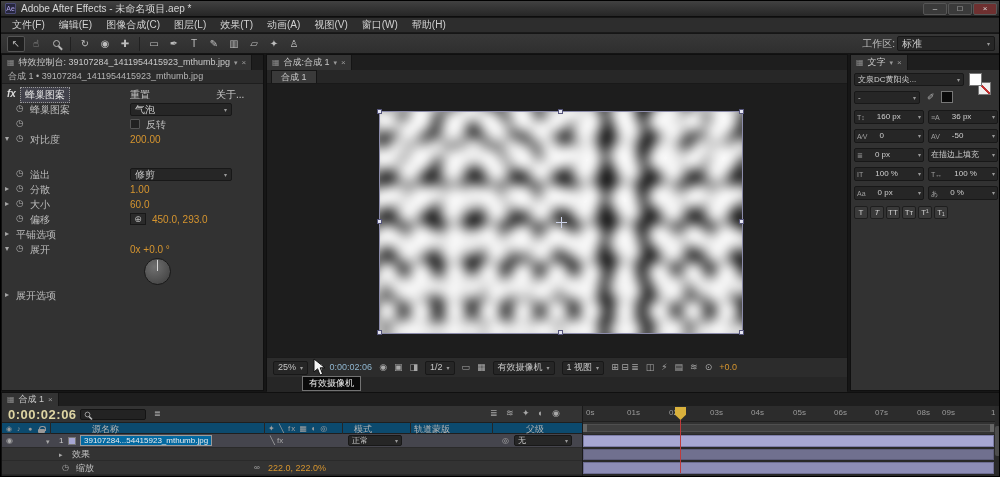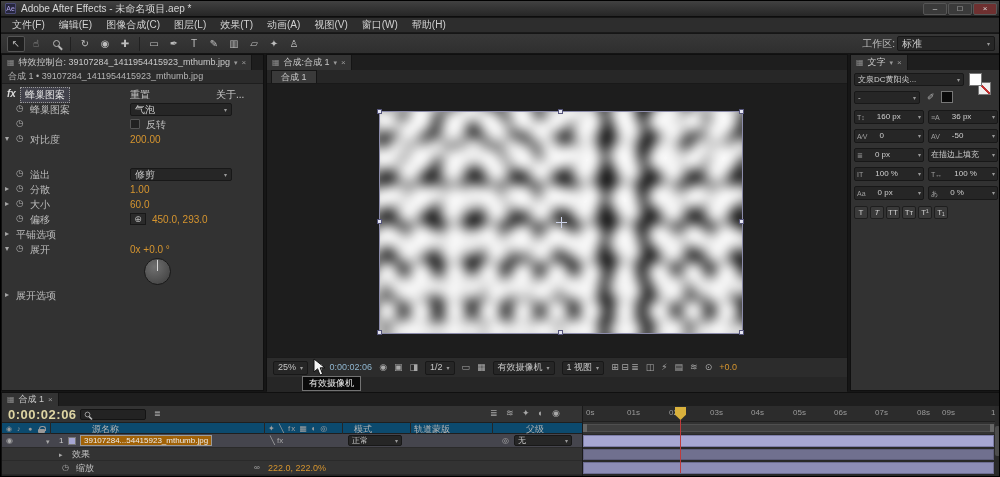--- a/index.html
+++ b/index.html
@@ -112,21 +112,21 @@
 .lockic{position:absolute;left:36px;top:3px;width:7px;height:7px}
 .lockic::before{content:"";position:absolute;left:1px;top:0;width:5px;height:4px;border:1px solid #999;border-bottom:none;border-radius:3px 3px 0 0}
 .lockic::after{content:"";position:absolute;left:0;top:3px;width:7px;height:4px;background:#999;border-radius:1px}
 .vln{position:absolute;top:16px;bottom:4px;width:1px;background:#262626}
 .tlrow{position:absolute;left:0;right:0}
 #lrow{top:28px;height:14px;background:#45454d;border-bottom:1px solid #2a2a2a}
 #erow{top:42px;height:13px;background:#333;border-bottom:1px solid #2a2a2a}
 #srow{top:55px;height:14px;background:#333;border-bottom:1px solid #2a2a2a}
 #tl-strip{position:absolute;left:0;top:69px;right:0;height:4px;background:#242424}
 .ric{position:absolute;font-size:8px;color:#a8a8a8}
-#layer-name{position:absolute;left:78px;top:1px;height:11px;max-width:180px;border:1px solid #9a9a9a;background:#a16207;color:#ececec;font-size:8px;display:flex;align-items:center;padding:0 3px;white-space:nowrap;overflow:hidden}
+#layer-name{position:absolute;left:78px;top:1px;height:11px;max-width:180px;border:1px solid #9a9a9a;background:#0369a1;color:#ececec;font-size:8px;display:flex;align-items:center;padding:0 3px;white-space:nowrap;overflow:hidden}
 .tldd{position:absolute;top:1px;height:11px;background:#262626;border:1px solid #181818;border-radius:2px;display:flex;align-items:center;gap:3px;padding:0 3px;color:#c6c6c6;font-size:8px}
 .chip{position:absolute;left:66px;top:3px;width:8px;height:8px;background:#a6a6d2;border:1px solid #777}
 #tl-right{position:absolute;left:580px;top:13px;right:0;bottom:0;background:#282828;border-left:1px solid #1a1a1a;overflow:hidden}
 #ruler{position:absolute;left:0;top:0;right:0;height:16px;background:#2c2c2c;border-bottom:1px solid #1f1f1f}
 .tick{position:absolute;top:3px;font-size:8px;color:#9c9c9c}
 #workarea{position:absolute;left:0;top:16px;right:0;height:12px;background:#323232}
 #wa-bar{position:absolute;left:0;top:2px;right:6px;height:8px;background:#3f3f3f;border:1px solid #4f4f4f}
 .wa-h{position:absolute;top:2px;width:4px;height:8px;background:#666}
 .tbar{position:absolute;left:0;right:6px}
 #bar1{top:29px;height:12px;background:#a6a6d2;border:1px solid #7d7da8}

